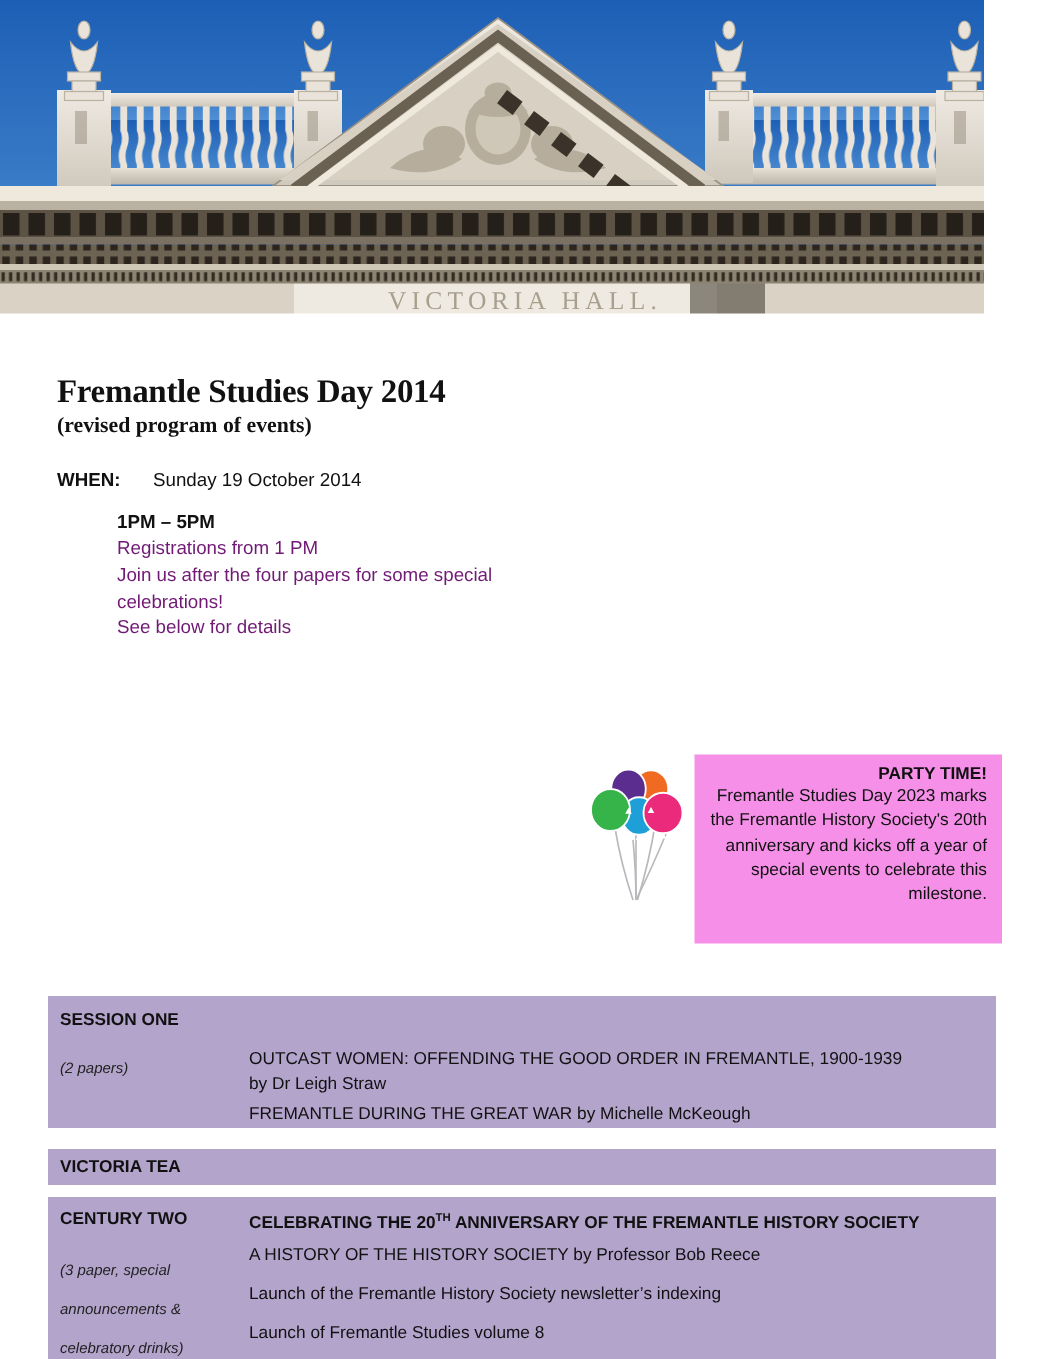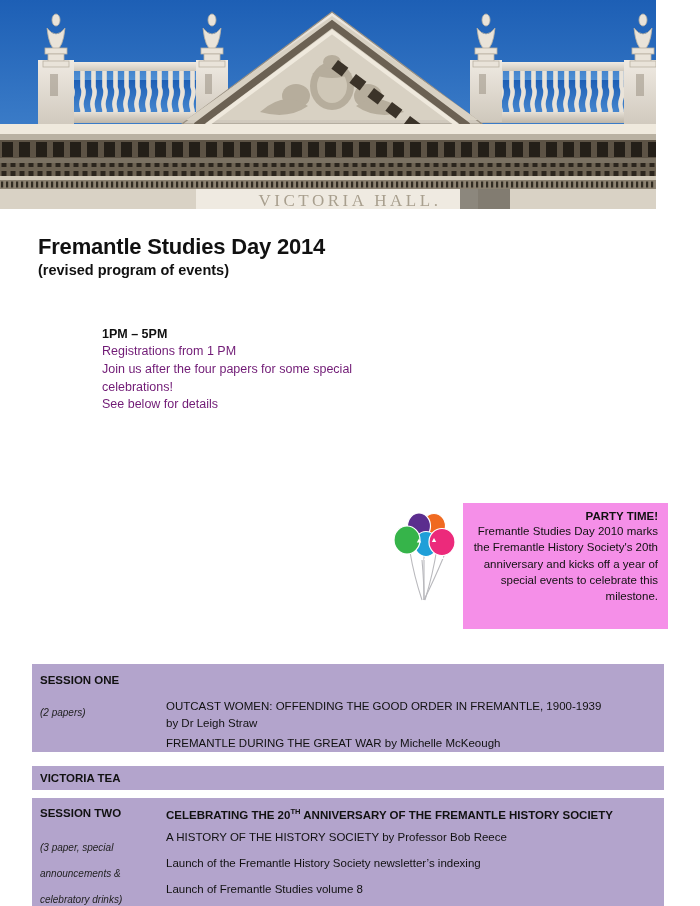--- a/index.html
+++ b/index.html
@@ -28,21 +28,21 @@
 
   
   .sheet {
     position: absolute;
     left: 0; top: 212px;
     width: 700px;
     height: 694px;
     background: #fff;
   }
 
-  .title-block { position: absolute; left: 38px; top: 22px; }
+  .title-block { position: absolute; left: 38px; top: 36px; font-family: Liberation Serif, serif; }
   .doc-title {
     font-size: 22px;
     font-weight: bold;
     letter-spacing: -0.2px;
     color: #111;
     line-height: 1.15;
   }
   .doc-subtitle {
     font-size: 14.5px;
     font-weight: bold;
@@ -54,21 +54,21 @@
   .when-block { position: absolute; left: 38px; top: 101px; }
   .row-when { display: flex; align-items: baseline; }
   .lbl {
     font-weight: bold;
     font-size: 12.5px;
     width: 64px;
     flex: none;
     color: #111;
   }
   .val { font-size: 12.5px; color: #111; }
-  .when-details { margin-top: 14px; margin-left: 64px; }
+  .when-details { margin-top: 14px; margin-left: 40px; }
   .when-time {
     font-size: 12.5px;
     font-weight: bold;
     color: #111;
     margin-bottom: 2px;
   }
   .when-line {
     font-size: 12.5px;
     color: #701a75;
     line-height: 1.42;
@@ -294,20 +294,24 @@
 </div>
 
 <div class="sheet">
 
   <div class="title-block">
     <div class="doc-title">Fremantle Studies Day 2014</div>
     <div class="doc-subtitle">(revised program of events)</div>
   </div>
 
   <div class="when-block">
+    <div class="row-when">
+      <div class="lbl">WHEN:</div>
+      <div class="val">Sunday 19 October 2014</div>
+    </div>
     <div class="when-details">
       <div class="when-time">1PM – 5PM</div>
       <div class="when-line">Registrations from 1 PM</div>
       <div class="when-line">Join us after the four papers for some special</div>
       <div class="when-line">celebrations!</div>
       <div class="when-line">See below for details</div>
     </div>
   </div>
 
   <div class="balloons">
@@ -331,21 +335,21 @@
         <polygon points="33,32.5 30.8,36.5 35.2,36.5"></polygon>
         <polygon points="48,32 45.8,36 50.2,36"></polygon>
         <polygon points="40,50 37.8,54 42.2,54"></polygon>
         <polygon points="56,49 53.8,53 58.2,53"></polygon>
       </g>
     </svg>
   </div>
 
   <div class="party-box">
     <div class="party-title">PARTY TIME!</div>
-    <div class="party-text">Fremantle Studies Day 2010 marks</div>
+    <div class="party-text">Fremantle Studies Day 2023 marks</div>
     <div class="party-text">the Fremantle History Society's 20th</div>
     <div class="party-text">anniversary and kicks off a year of</div>
     <div class="party-text">special events to celebrate this</div>
     <div class="party-text">milestone.</div>
   </div>
 
   <div class="sess" id="sess-one">
     <div class="sess-grid">
       <div class="sess-name" style="top:10px">SESSION ONE</div>
       <div class="sess-note" style="top:43px">(2 papers)</div>
@@ -356,21 +360,21 @@
   </div>
 
   <div class="sess" id="sess-tea">
     <div class="sess-grid">
       <div class="sess-name" style="top:6px">VICTORIA TEA</div>
     </div>
   </div>
 
   <div class="sess" id="sess-two">
     <div class="sess-grid">
-      <div class="sess-name" style="top:9px">SESSION TWO</div>
+      <div class="sess-name" style="top:9px">CENTURY TWO</div>
       <div class="sess-note" style="top:44px">(3 paper, special</div>
       <div class="sess-note" style="top:70px">announcements &amp;</div>
       <div class="sess-note" style="top:96px">celebratory drinks)</div>
 
       <div class="sess-head" style="top:9px"><span>CELEBRATING THE 20</span><sup>TH</sup><span> ANNIVERSARY OF THE FREMANTLE HISTORY SOCIETY</span></div>
 
       <div class="sess-line" style="top:33px">A HISTORY OF THE HISTORY SOCIETY by Professor Bob Reece</div>
       <div class="sess-line" style="top:59px">Launch of the Fremantle History Society newsletter’s indexing</div>
       <div class="sess-line" style="top:85px">Launch of Fremantle Studies volume 8</div>
 

